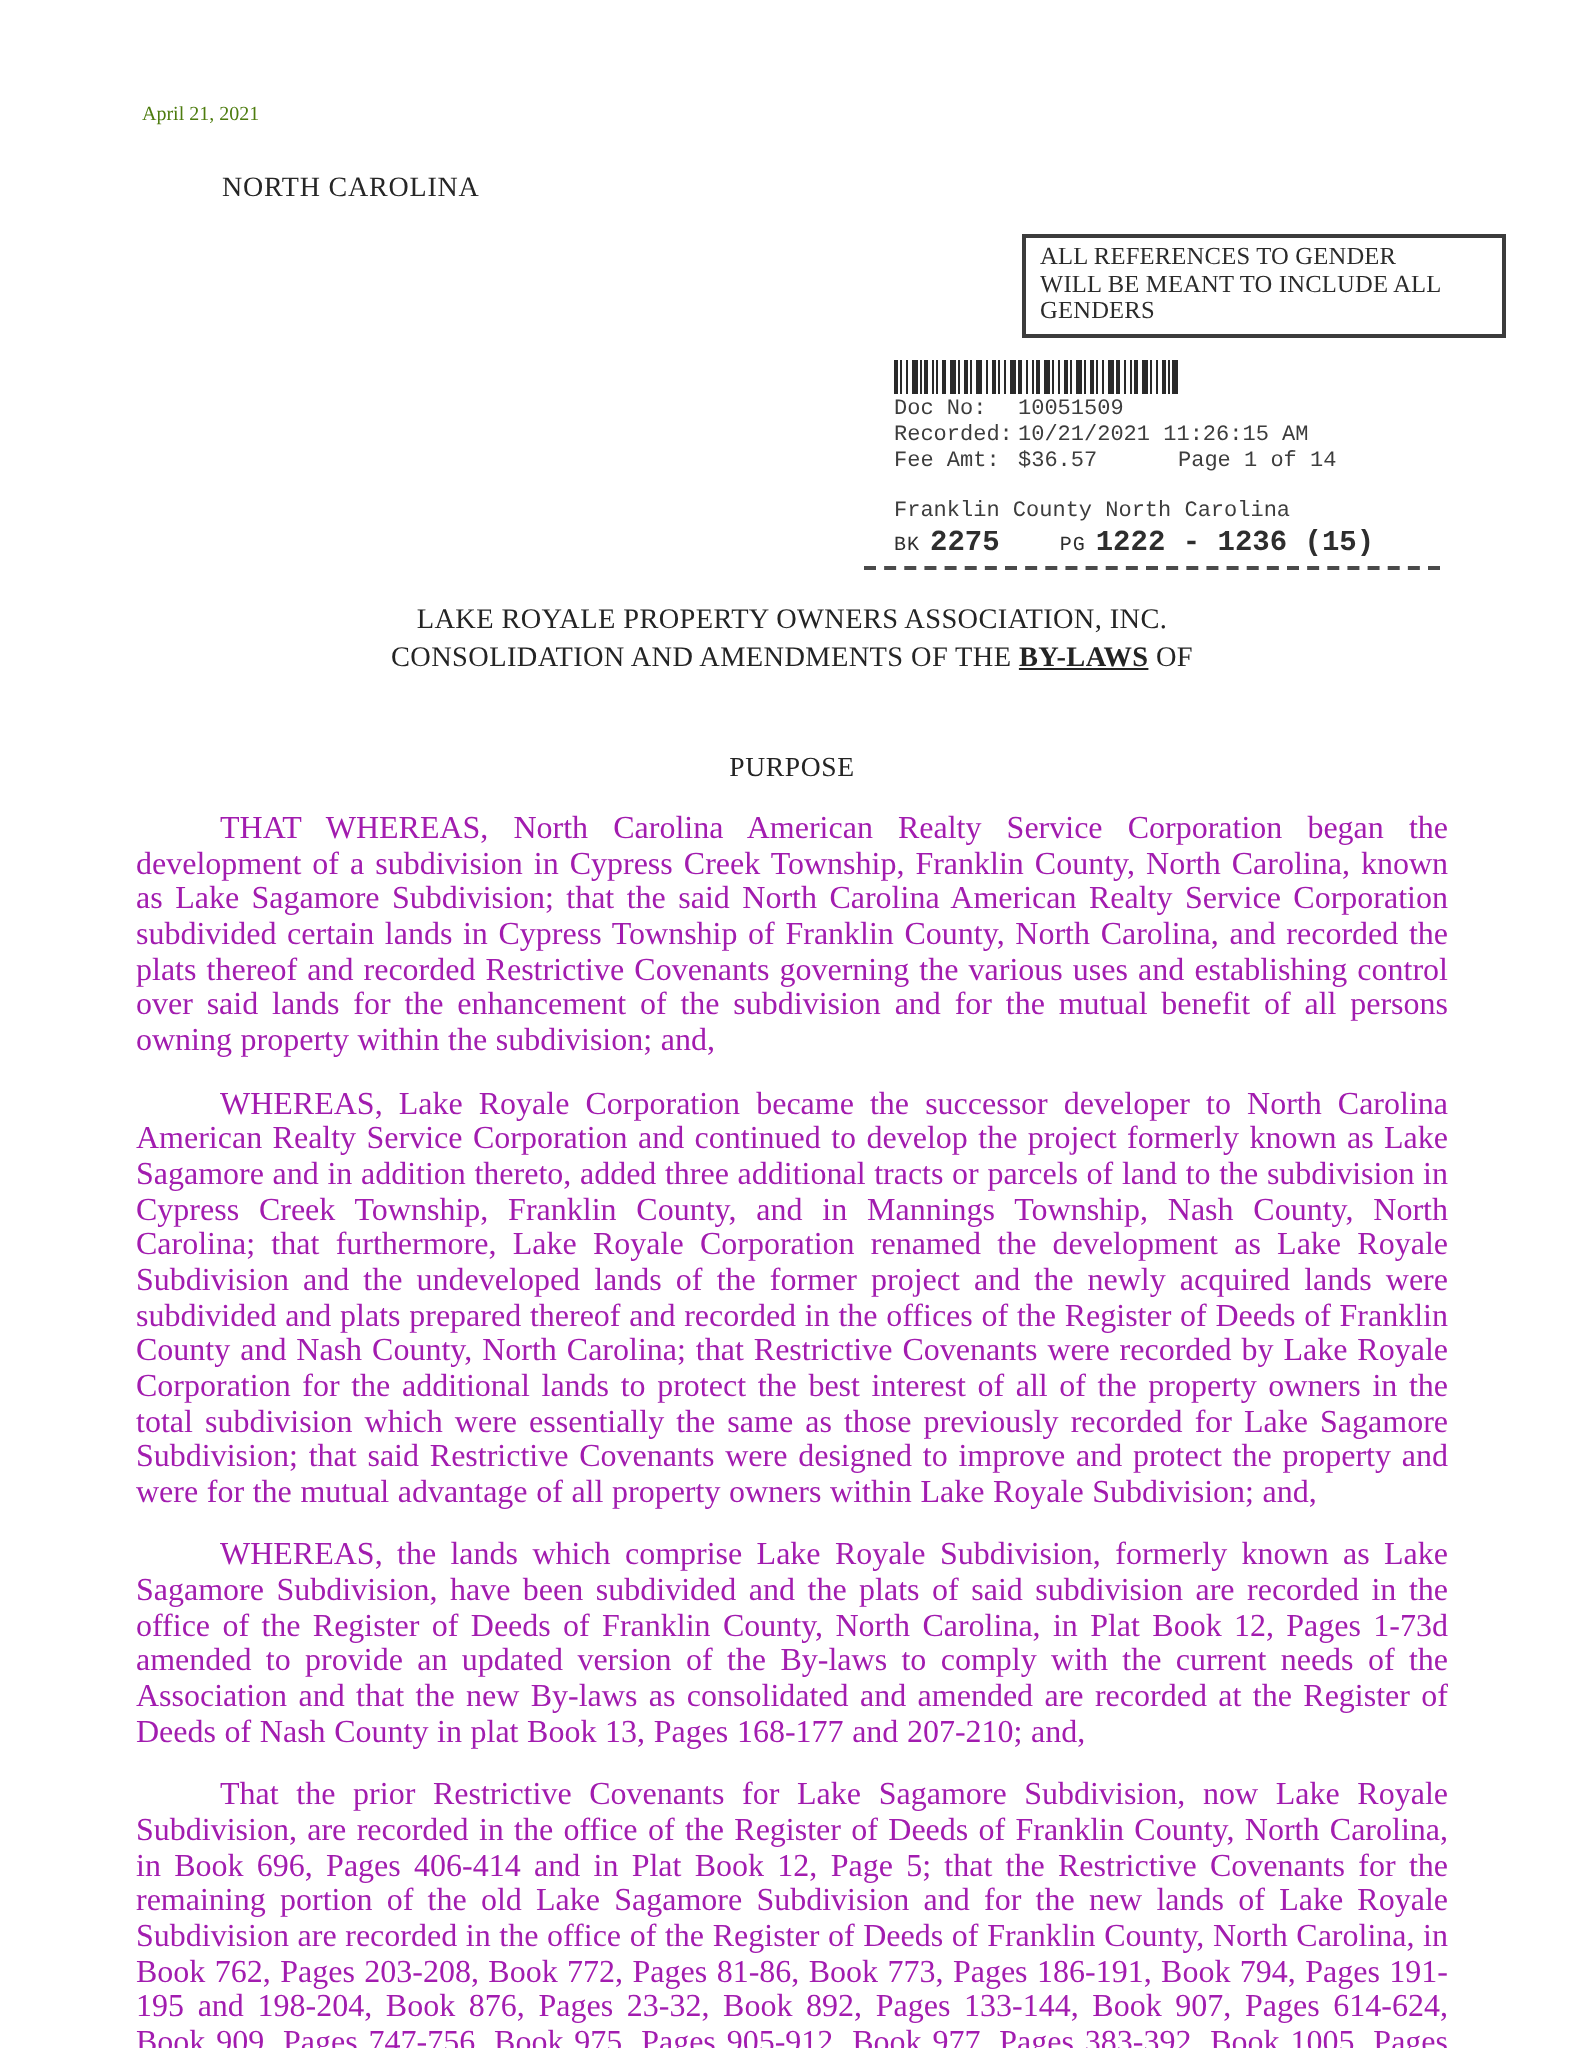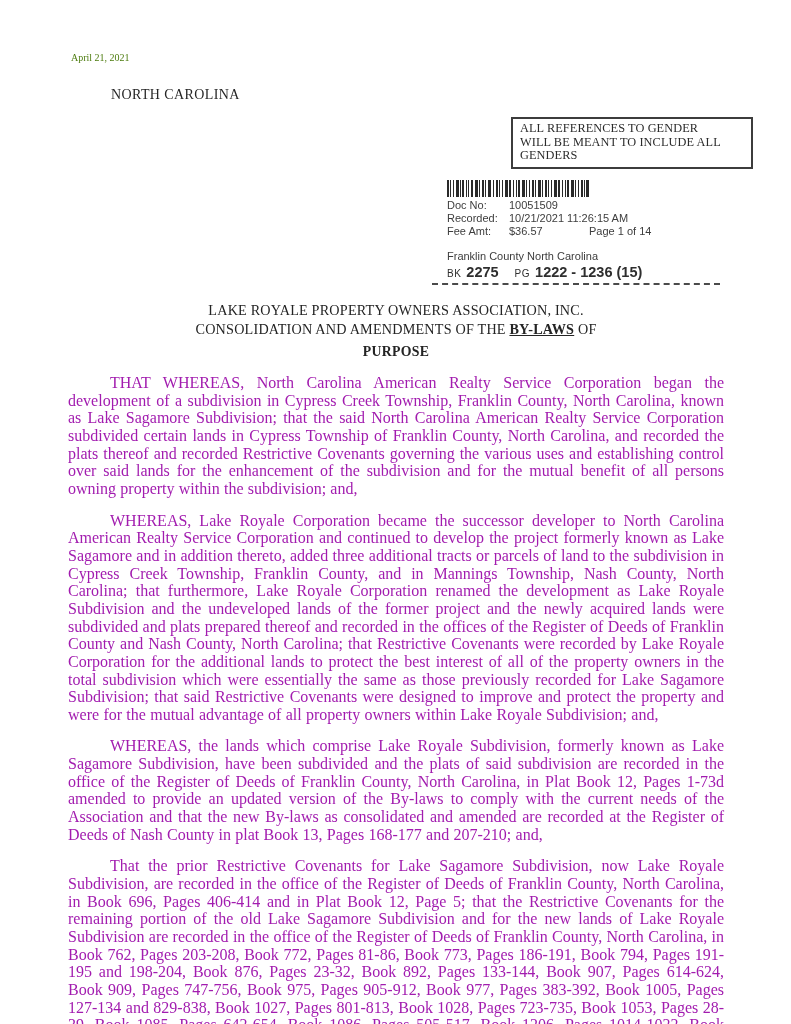--- a/index.html
+++ b/index.html
@@ -28,54 +28,54 @@
     border: 2px solid #3c3c3c;
     padding: 3px 7px 4px 7px;
     font-size: 12.3px; line-height: 13.6px;
     color: #2b2b2b; letter-spacing: 0.1px;
     background: #fff;
   }
 
   
   .stamp {
     position: absolute; left: 447px; top: 180px; width: 285px;
-    font-family: Liberation Sans, sans-serif;
+    font-family: Liberation Mono, monospace;
     font-size: 11px; line-height: 13px; color: #3d3d3d;
   }
   .barcode { display: block; margin-bottom: 2px; }
   .stamp-row { display: flex; white-space: nowrap; }
   .stamp-label { width: 62px; flex: 0 0 62px; }
   .stamp-fee-value { width: 80px; flex: 0 0 80px; }
   .stamp-gap { height: 12px; }
   .bk-row {
     margin-top: 3px;
     display: flex; align-items: baseline; white-space: nowrap;
     color: #2e2e2e;
   }
   .bk-label { font-size: 10px; letter-spacing: 0.5px; }
   .bk-num { font-weight: bold; font-size: 14.5px; margin-left: 5px; }
-  .pg-label { font-size: 10px; letter-spacing: 0.5px; margin-left: 16px; }
+  .pg-label { font-size: 10px; letter-spacing: 0.5px; margin-left: 30px; }
   .pg-num { font-weight: bold; font-size: 14.5px; margin-left: 5px; }
   .stamp-underline {
     border-top: 2.5px dashed #4a4a4a;
     width: 288px; margin-top: 3px; margin-left: -15px;
   }
 
   
   .content {
     position: absolute; left: 68px; top: 301px; width: 656px;
   }
   .doc-title {
     text-align: center; font-size: 14.2px; line-height: 18.5px;
     letter-spacing: 0.2px; color: #242424;
   }
   .doc-title .emph { font-weight: bold; text-decoration: underline; }
   .section-heading {
-    text-align: center; font-weight: bold; font-size: 13.8px;
-    margin-top: 6px; letter-spacing: 0.3px; color: #242424;
+    text-align: center; font-weight: normal; font-size: 13.8px;
+    margin-top: 38px; letter-spacing: 0.3px; color: #242424;
   }
   .body-paragraphs { margin-top: 8px; }
   .body-paragraphs p {
     font-size: 16px; line-height: 17.65px;
     text-align: justify; text-indent: 42px;
     margin-top: 14px; color: #a21caf;
     word-spacing: 0.3px;
   }
 </style>
 </head>

